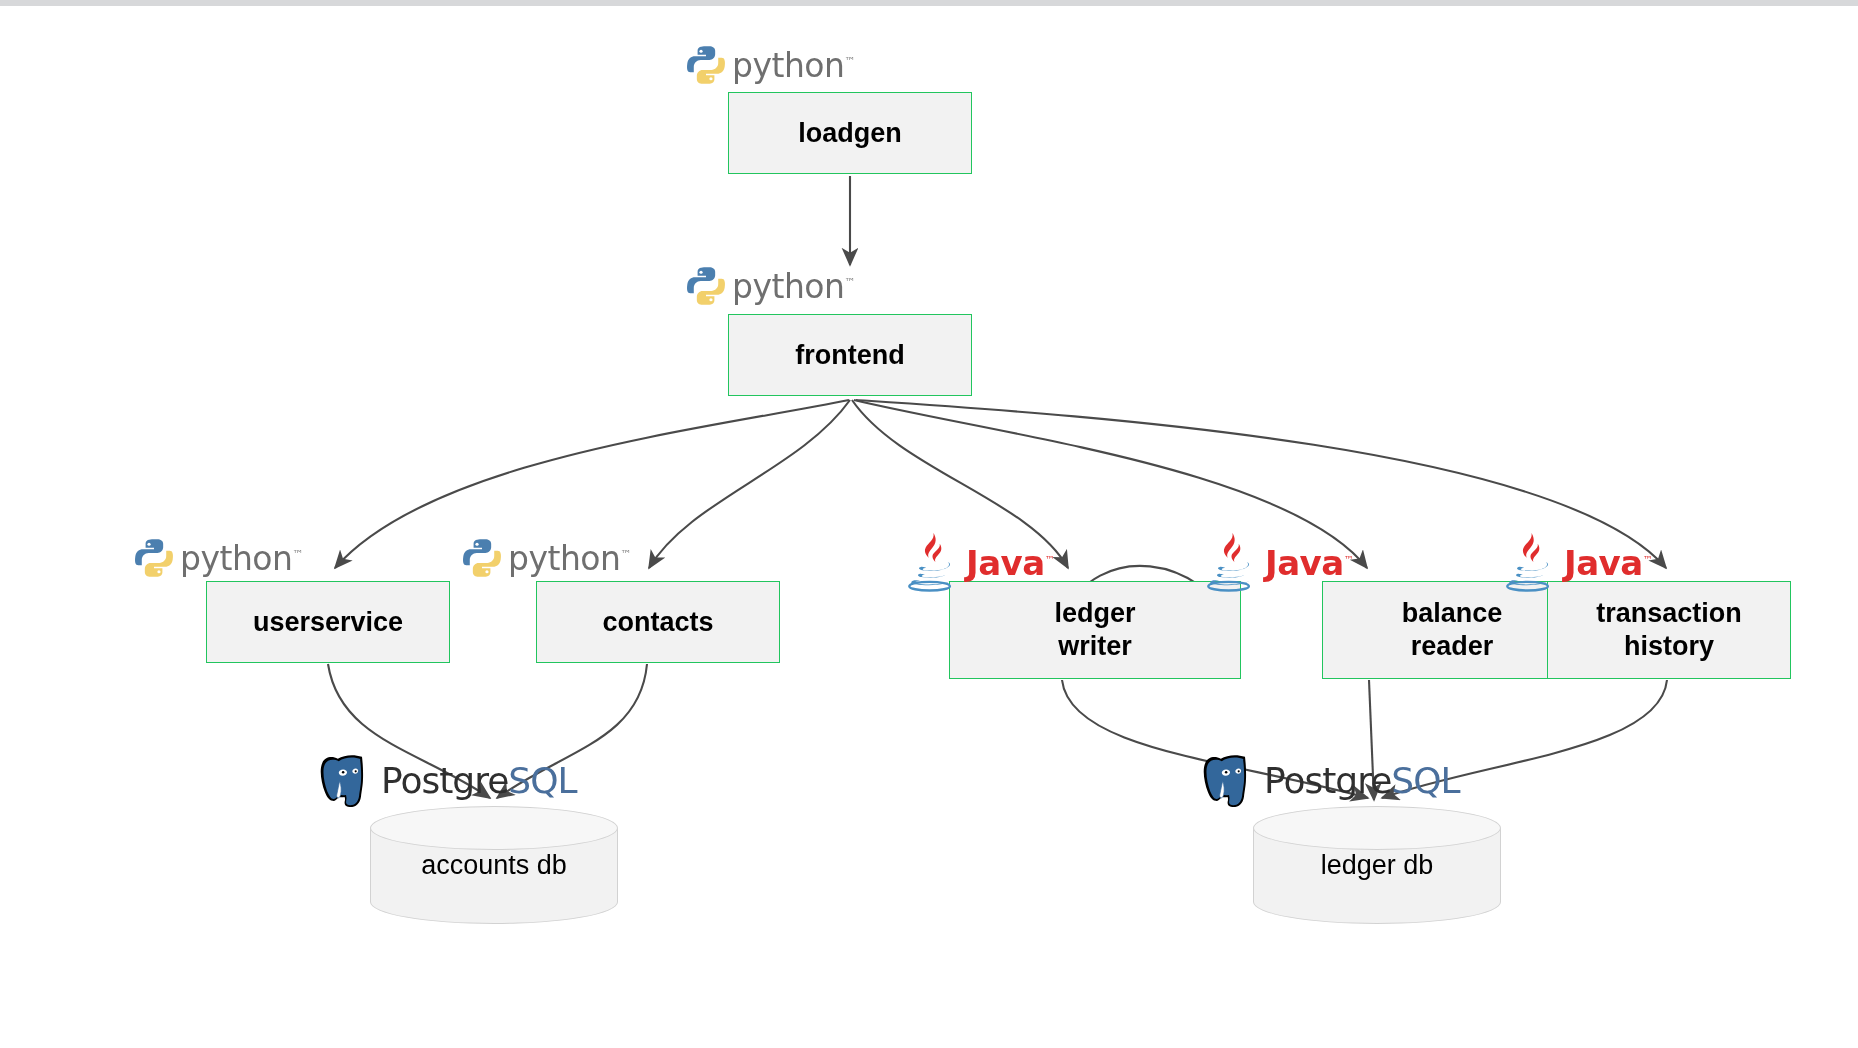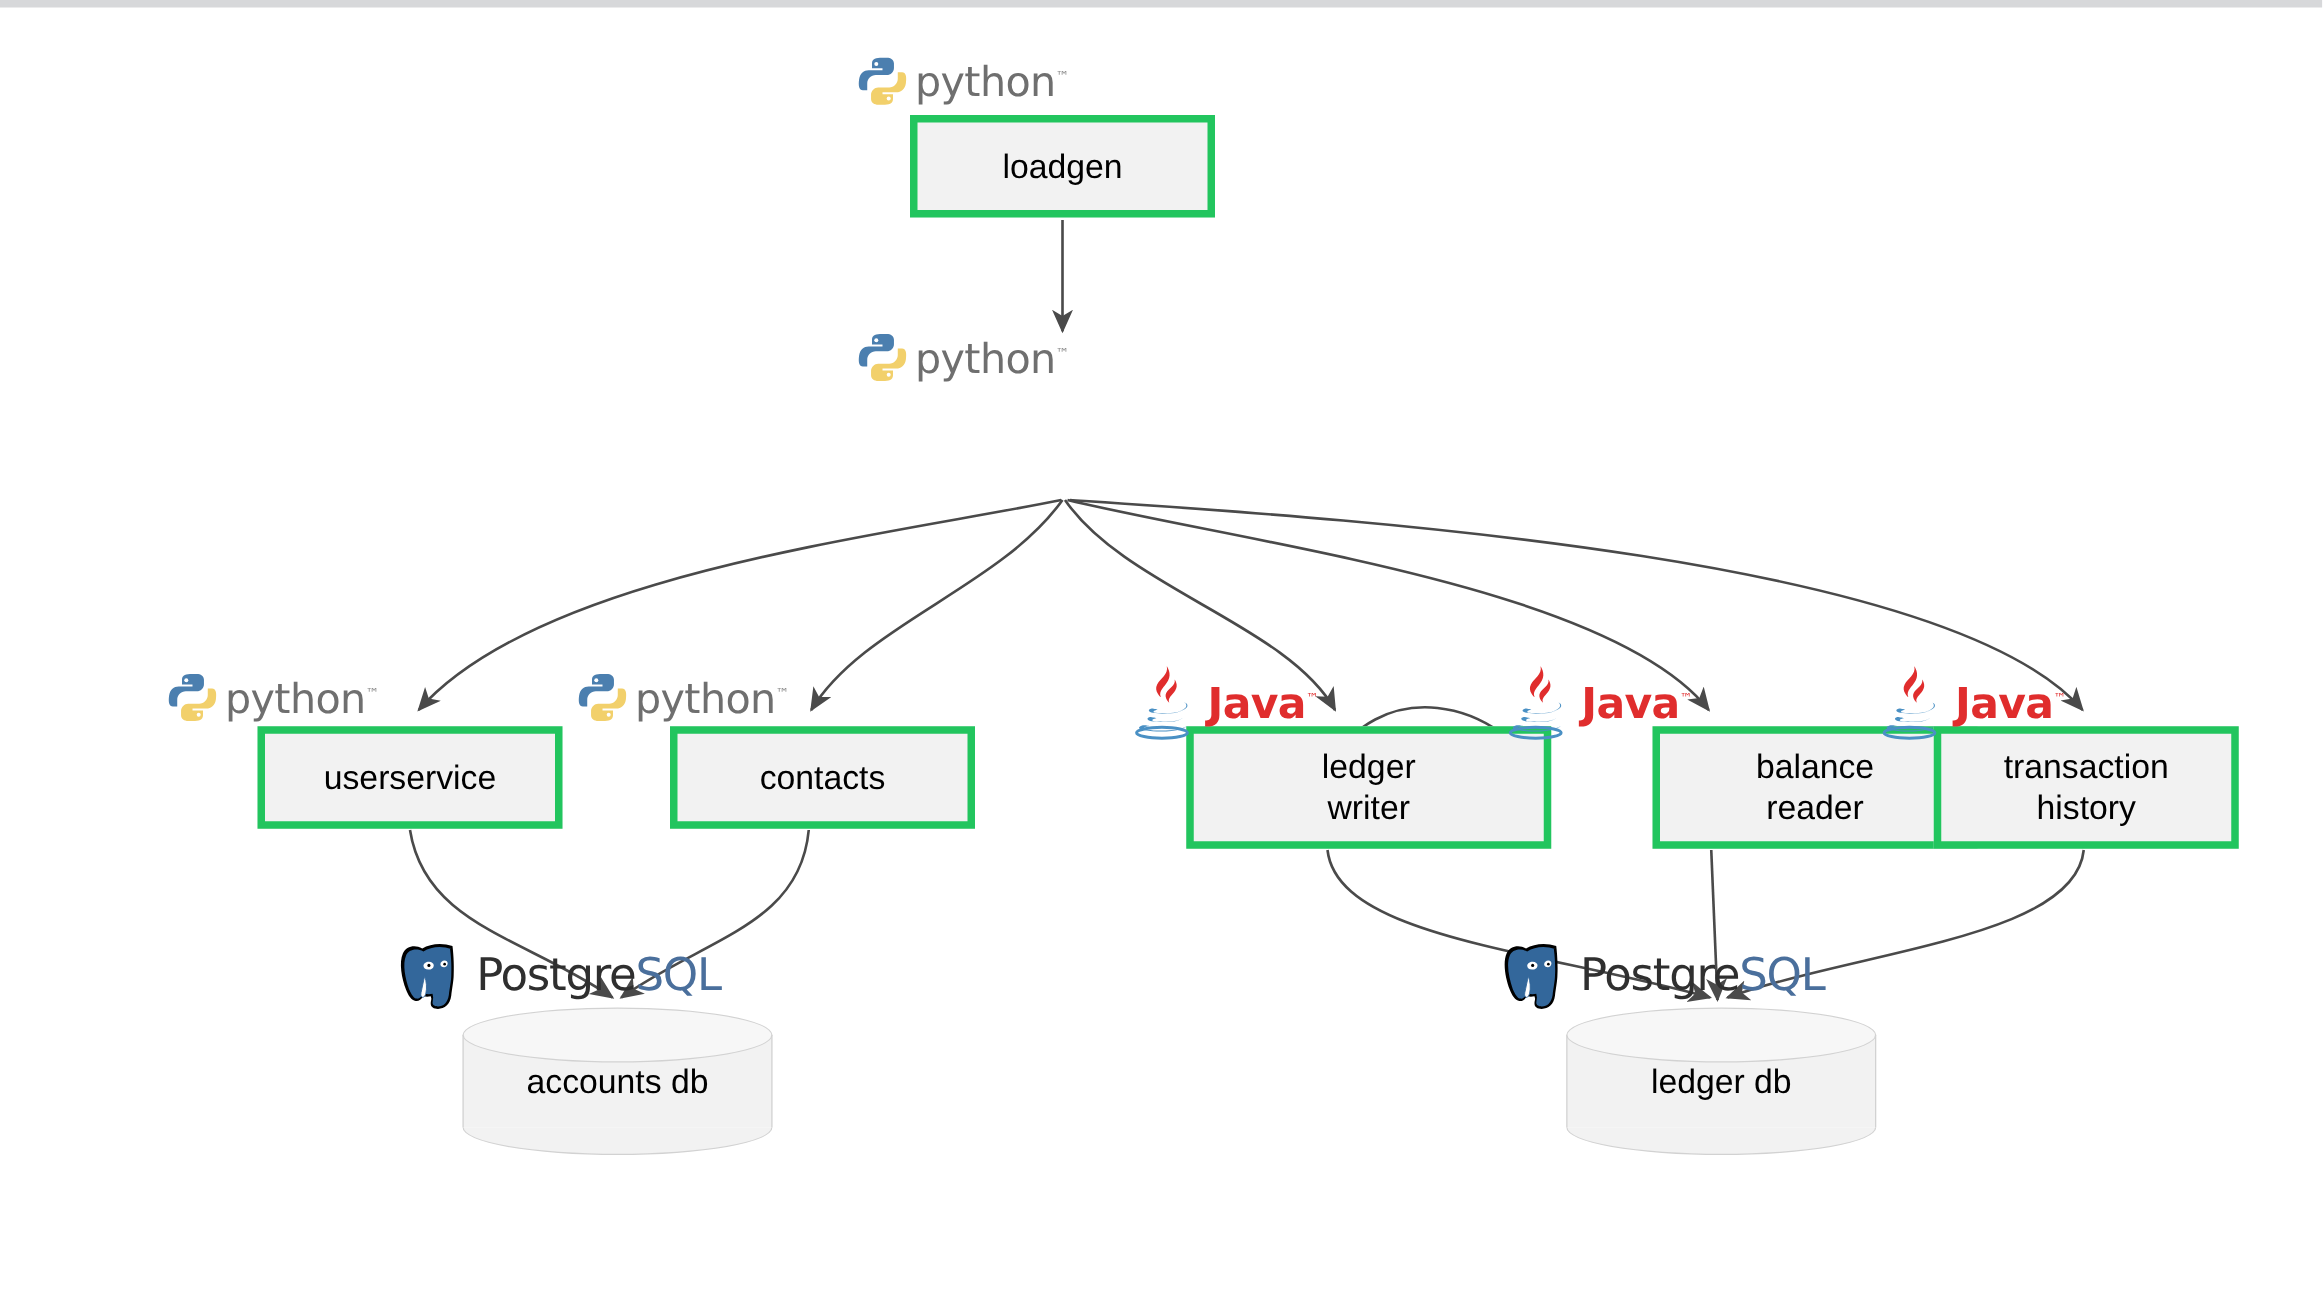--- a/index.html
+++ b/index.html
@@ -25,30 +25,31 @@
     position: absolute;
     left: 0; top: 0;
     width: 1858px; height: 1048px;
     pointer-events: none;
   }
 
   
   .node {
     position: absolute;
     background: #f2f2f2;
-    border: 6px solid #22c55e;
+    border: 1px solid #22c55e;
     display: flex;
     align-items: center;
     justify-content: center;
     text-align: center;
     color: #000000;
     font-size: 27px;
     line-height: 1.22;
     white-space: pre-line;
     z-index: 3;
+    font-weight: bold;
   }
 
   
   .db {
     position: absolute;
     z-index: 3;
   }
   .db .cyl-body {
     position: absolute;
     left: 0; top: 22px;
@@ -268,20 +269,21 @@
       <path fill="#ffffff" d="M78 34c-4 0-7 3-7 6s3 5 6 5 6-2 6-6c0-3-2-5-5-5z"></path>
       <circle fill="#000000" cx="52" cy="42" r="2.6"></circle>
       <circle fill="#000000" cx="78" cy="40" r="2.2"></circle>
       <path fill="#ffffff" stroke="#33679B" stroke-width="1.5" d="M45 60c3 8 4 20 2 28-1 4-3 7-5 7-3 0-4-4-3-8 2-9 4-20 6-27z"></path>
     </svg>
     <span class="wordmark pg-word"><span class="pg-postgre">Postgre</span><span class="pg-sql">SQL</span></span>
   </div>
 
   <div class="node" style="left:728px; top:92px; width:244px; height:82px;">loadgen</div>
 
+  <div class="node" style="left:728px; top:314px; width:244px; height:82px;">frontend</div>
 
   <div class="node" style="left:206px; top:581px; width:244px; height:82px;">userservice</div>
 
   <div class="node" style="left:524px; top:581px; width:244px; height:82px;margin-left:12px;">contacts</div>
 
   <div class="node" style="left:949px; top:581px; width:292px; height:98px;">ledger
 writer</div>
 
   <div class="node" style="left:1322px; top:581px; width:260px; height:98px;">balance
 reader</div>

